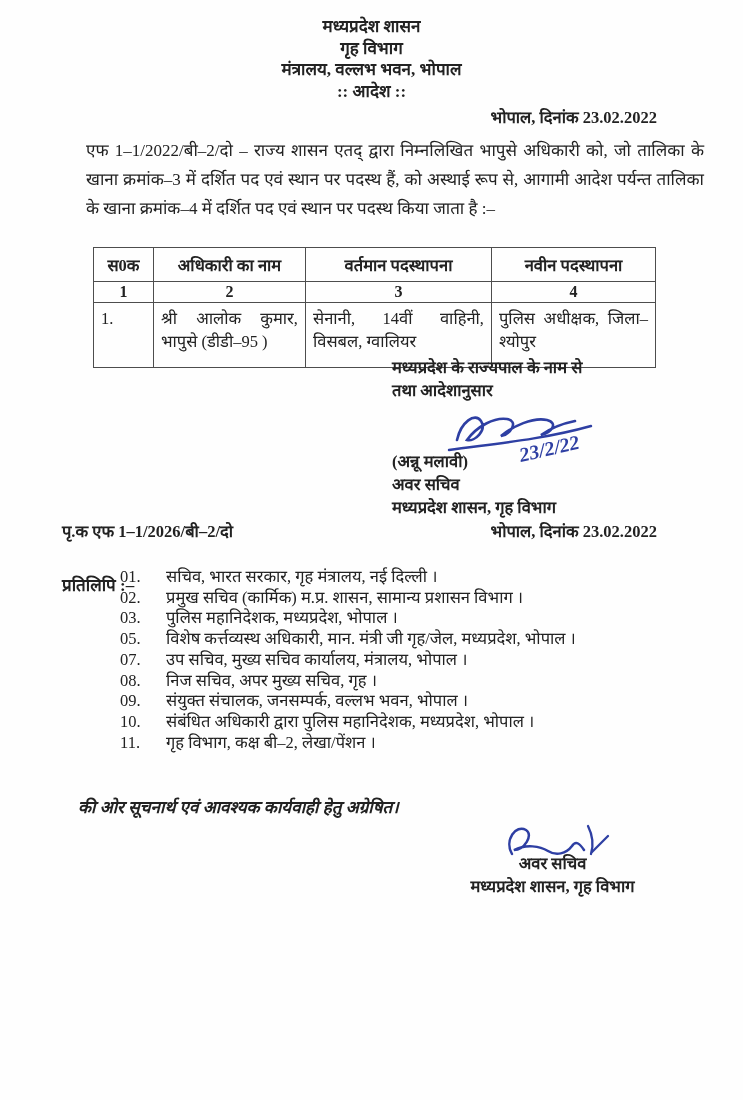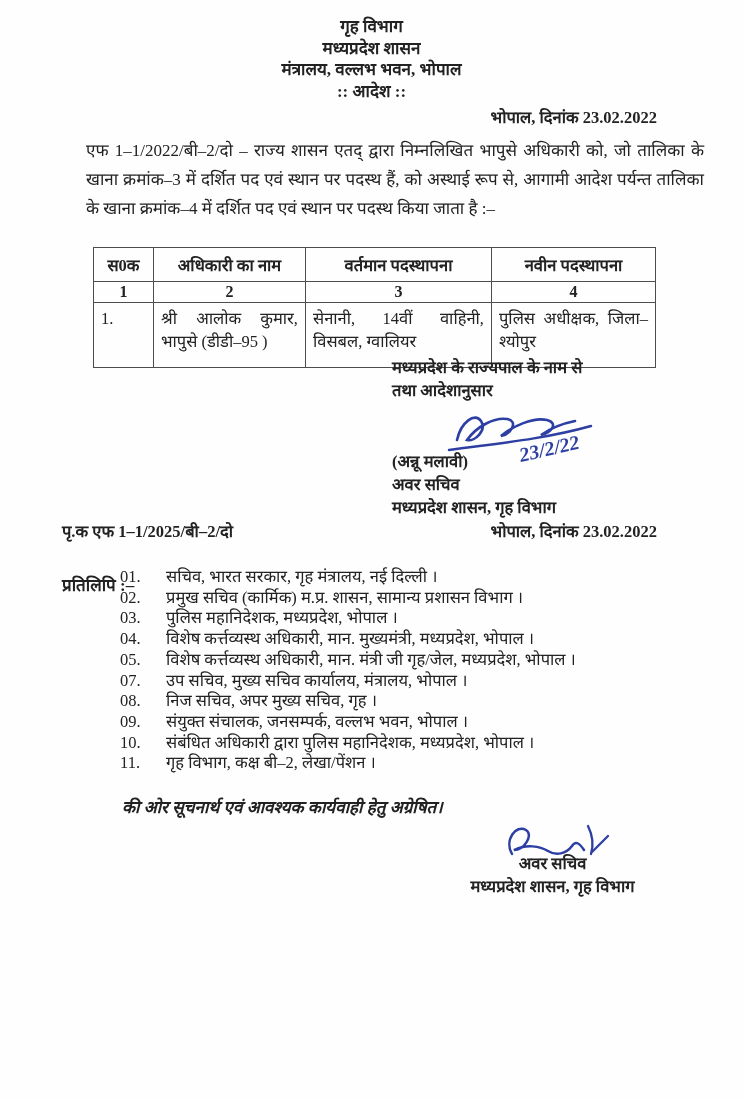--- a/index.html
+++ b/index.html
@@ -44,36 +44,36 @@
     display:flex; justify-content:space-between;
     font-weight:bold; font-size:16.5px;
   }
   .copy-label { position:absolute; top:573px; left:62px; font-weight:bold; font-size:17px; }
   .copy-list { position:absolute; top:567px; left:120px; width:572px; font-size:16.5px; }
   .copy-item { display:flex; line-height:20.7px; }
   .copy-no { width:46px; flex:none; }
   .copy-text { flex:1; }
   .note {
     position:absolute; top:795px; left:78px;
-    font-weight:bold; font-style:italic; font-size:17px;margin-left:44px;
+    font-weight:bold; font-style:italic; font-size:17px;
   }
   .sign2 {
     position:absolute; top:818px; left:425px; width:255px;
     text-align:center; font-weight:bold; font-size:16.5px; line-height:23px;
   }
   .sig-date-text { font-style:italic; }
 </style>
 </head>
 <body>
 
 <div class="page">
 
   <div class="letterhead">
+    <div>मध्यप्रदेश शासन</div>
     <div>गृह विभाग</div>
-    <div>मध्यप्रदेश शासन</div>
     <div>मंत्रालय, वल्लभ भवन, भोपाल</div>
     <div>:: आदेश ::</div>
   </div>
 
   <div class="date-top">भोपाल, दिनांक 23.02.2022</div>
 
   <div class="para">एफ 1–1/2022/बी–2/दो – राज्य शासन एतद् द्वारा निम्नलिखित भापुसे अधिकारी को, जो तालिका के खाना क्रमांक–3 में दर्शित पद एवं स्थान पर पदस्थ हैं, को अस्थाई रूप से, आगामी आदेश पर्यन्त तालिका के खाना क्रमांक–4 में दर्शित पद एवं स्थान पर पदस्थ किया जाता है :–</div>
 
   <table class="posting">
     <colgroup>
@@ -111,42 +111,38 @@
       <path d="M20,36 C24,18 38,8 44,17 C50,26 38,38 30,36 C40,22 58,13 70,15 C82,17 74,30 64,32 C76,22 96,13 110,16 C122,19 114,29 104,31 C114,24 128,19 138,17" fill="none" stroke="#2e3fa3" stroke-width="2.6" stroke-linecap="round"></path>
       <path d="M12,46 C54,40 104,36 154,22" fill="none" stroke="#2e3fa3" stroke-width="2.4" stroke-linecap="round"></path>
       <text x="84" y="58" transform="rotate(-13 84 58)" font-size="20" fill="#2e3fa3" class="sig-date-text">23/2/22</text>
     </svg>
     <div>(अन्नू मलावी)</div>
     <div>अवर सचिव</div>
     <div>मध्यप्रदेश शासन, गृह विभाग</div>
   </div>
 
   <div class="ref-row">
-    <span>पृ.क एफ 1–1/2025/बी–2/दो</span>
+    <span>पृ.क एफ 1–1/2026/बी–2/दो</span>
     <span>भोपाल, दिनांक 23.02.2022</span>
   </div>
 
   <div class="copy-label">प्रतिलिपि :–</div>
 
   <div class="copy-list">
     <div class="copy-item">
       <span class="copy-no">01.</span>
       <span class="copy-text">सचिव, भारत सरकार, गृह मंत्रालय, नई दिल्ली ।</span>
     </div>
     <div class="copy-item">
       <span class="copy-no">02.</span>
       <span class="copy-text">प्रमुख सचिव (कार्मिक) म.प्र. शासन, सामान्य प्रशासन विभाग ।</span>
     </div>
     <div class="copy-item">
       <span class="copy-no">03.</span>
       <span class="copy-text">पुलिस महानिदेशक, मध्यप्रदेश, भोपाल ।</span>
-    </div>
-    <div class="copy-item">
-      <span class="copy-no">04.</span>
-      <span class="copy-text">विशेष कर्त्तव्यस्थ अधिकारी, मान. मुख्यमंत्री, मध्यप्रदेश, भोपाल ।</span>
     </div>
     <div class="copy-item">
       <span class="copy-no">05.</span>
       <span class="copy-text">विशेष कर्त्तव्यस्थ अधिकारी, मान. मंत्री जी गृह/जेल, मध्यप्रदेश, भोपाल ।</span>
     </div>
     <div class="copy-item">
       <span class="copy-no">07.</span>
       <span class="copy-text">उप सचिव, मुख्य सचिव कार्यालय, मंत्रालय, भोपाल ।</span>
     </div>
     <div class="copy-item">

